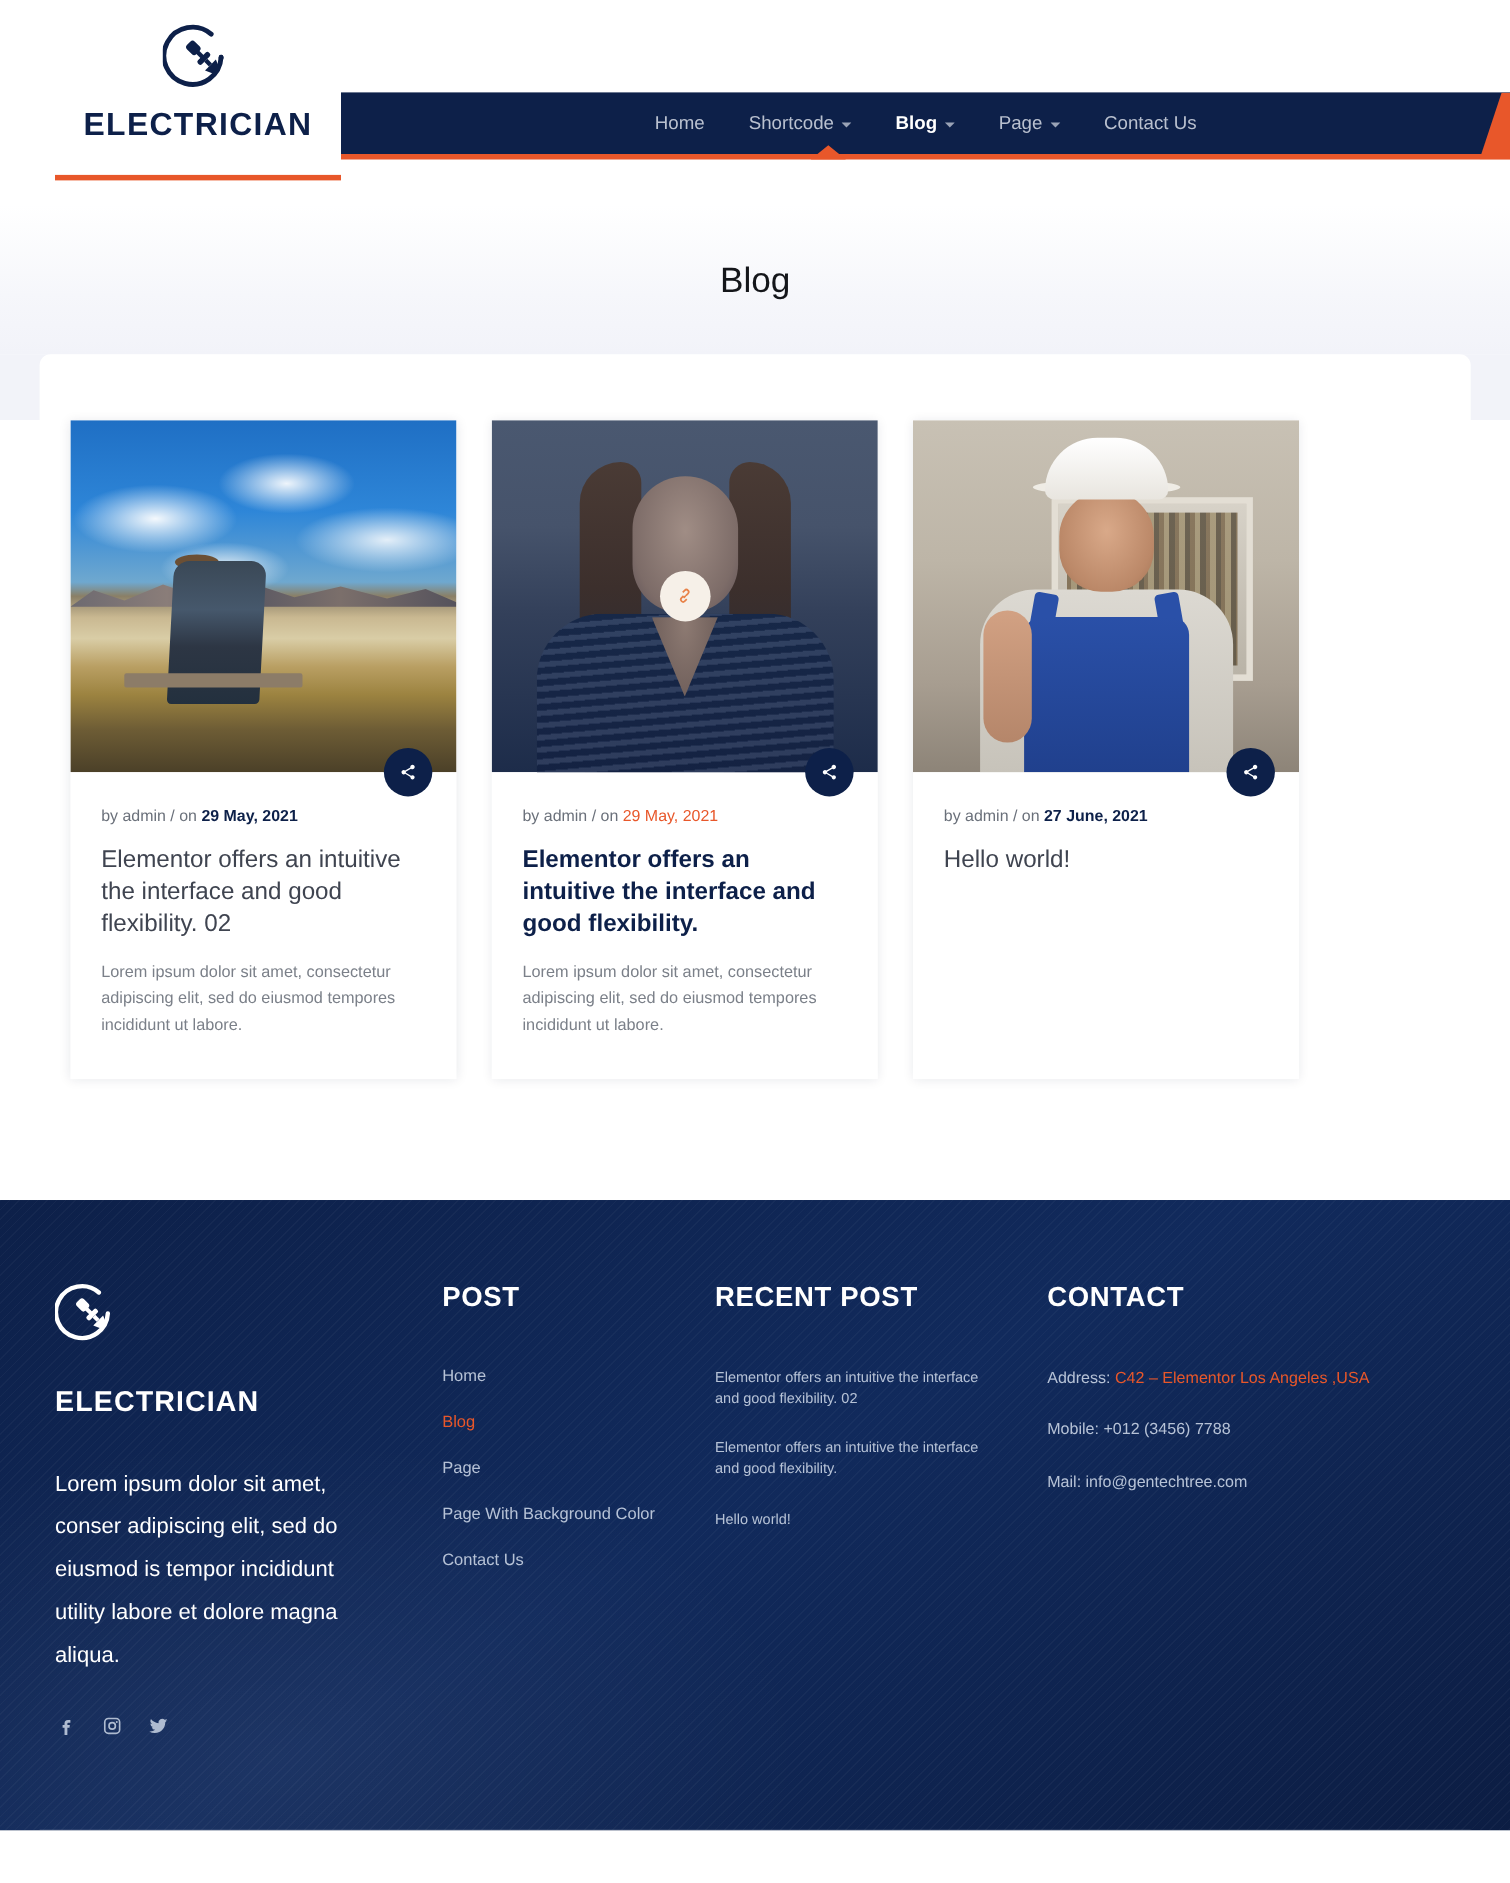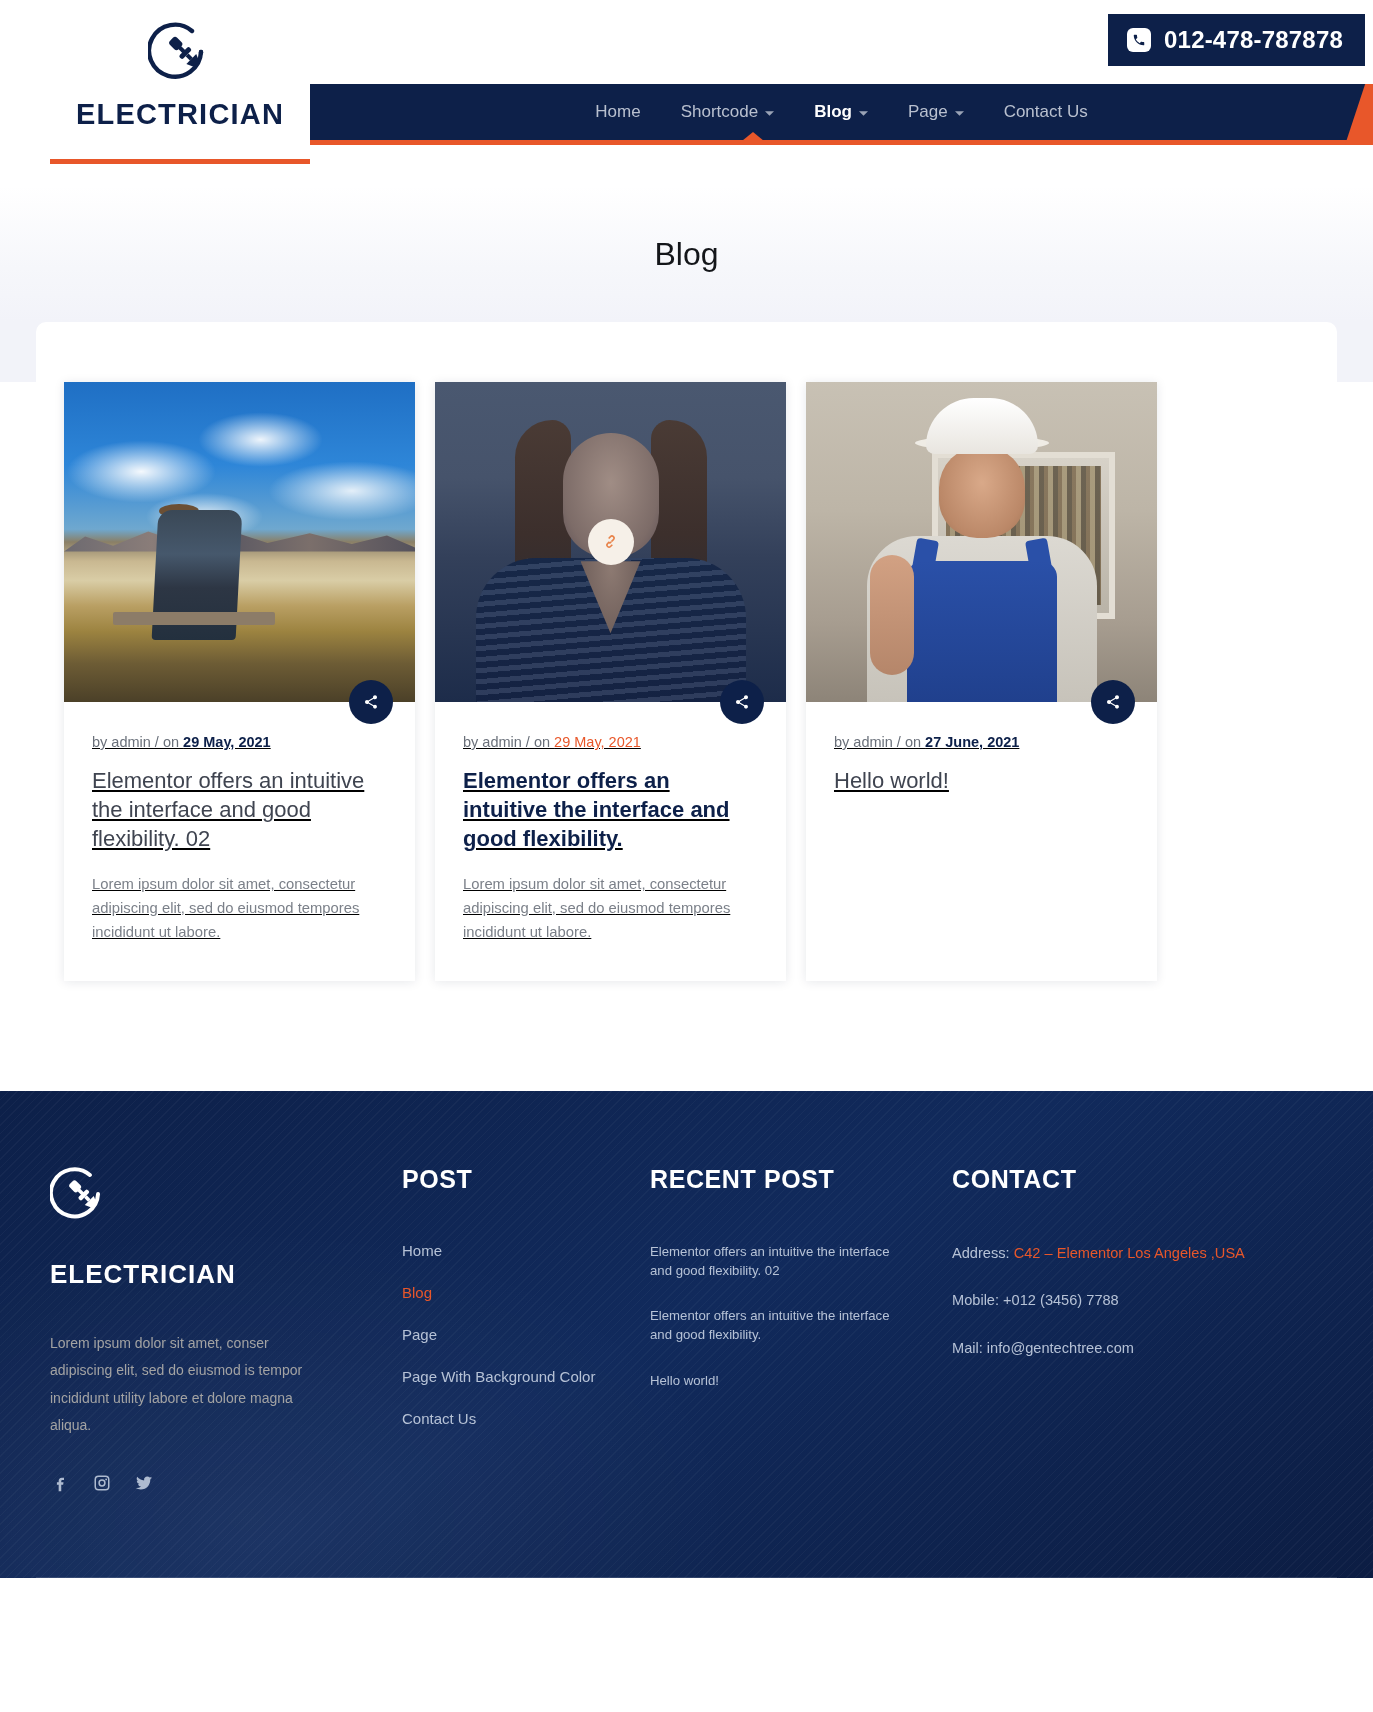--- a/index.html
+++ b/index.html
@@ -97,23 +97,22 @@
   
   .sheet-wrap { position: relative; background: #f2f3f9; height: 60px; }
   .sheet {
     position: absolute; left: 36px; right: 36px; top: 0; height: 400px;
     background: #fff; border-radius: 10px;
   }
 
   
   .blog-area { background: #fff; padding: 0 0 110px; position: relative; }
   .blog-grid {
-    display: flex; gap: 20px;
+    display: flex; gap: 32px;
     padding: 0 64px;
-    text-decoration: underline;
   }
   .card {
     width: 351px; background: #fff;
     box-shadow: 0 1px 10px rgba(18,30,60,.10);
     position: relative;
     padding-bottom: 10px;
   }
   .card-media { width: 100%; height: 320px; position: relative; overflow: hidden; }
   .card-media .ph { position: absolute; inset: 0; }
 
@@ -278,21 +277,21 @@
   .fcol-links { width: 248px; }
   .fcol-recent { width: 290px; }
   .fcol-contact { width: 300px; margin-left: 12px; }
 
   .flogo { width: 58px; height: 58px; margin-bottom: 36px; }
   .flogo svg { width: 58px; height: 58px; }
   .fbrand {
     font-size: 26px; font-weight: bold; letter-spacing: 1px; margin-bottom: 40px;
   }
   .fabout {
-    font-size: 14px; line-height: 1.95; color: #a3a3a3; max-width: 268px;
+    font-size: 20px; line-height: 1.95; color: #ffffff; max-width: 268px;
     margin-bottom: 34px;
   }
   .socials { display: flex; gap: 22px; align-items: center; }
   .soc { width: 20px; height: 20px; cursor: pointer; }
   .soc svg { width: 20px; height: 20px; fill: #aebbd0; }
 
   .fhead {
     font-size: 25px; font-weight: bold; letter-spacing: .6px;
     margin-bottom: 48px;
   }
@@ -319,28 +318,20 @@
     color: #8e9cb4; padding: 34px 0 40px;
   }
 </style>
 </head>
 <body>
 
 <div class="page">
 
   <header class="header">
 
-    <div class="phone-badge">
-      <span class="phone-ico">
-        <svg viewBox="0 0 24 24">
-            <path d="M6.6 10.8c1.4 2.8 3.8 5.1 6.6 6.6l2.2-2.2c.3-.3.7-.4 1-.2 1.2.4 2.4.6 3.6.6.6 0 1 .4 1 1V20c0 .6-.4 1-1 1C10.6 21 3 13.4 3 4c0-.6.4-1 1-1h3.5c.6 0 1 .4 1 1 0 1.3.2 2.5.6 3.6.1.4 0 .8-.2 1l-2.3 2.2z"></path>
-          </svg>
-      </span>
-      <span>012-478-787878</span>
-    </div>
 
     <div class="brand">
       <div class="brand-logo">
         <svg viewBox="0 0 64 64">
           <path d="M44 11 A26 26 0 1 0 53 32" fill="none" stroke="#0d2049" stroke-width="4.4" stroke-linecap="round"></path>
           <path d="M53 32 A21 21 0 0 1 53 33" fill="none" stroke="#0d2049" stroke-width="4.4" stroke-linecap="round"></path>
           <g transform="rotate(-45 32 32)">
             <rect x="30" y="17" width="10" height="12" rx="3" fill="#0d2049"></rect>
             <rect x="33" y="28" width="4" height="7" fill="#0d2049"></rect>
             <rect x="28" y="34" width="14" height="5" rx="2" fill="#0d2049"></rect>

